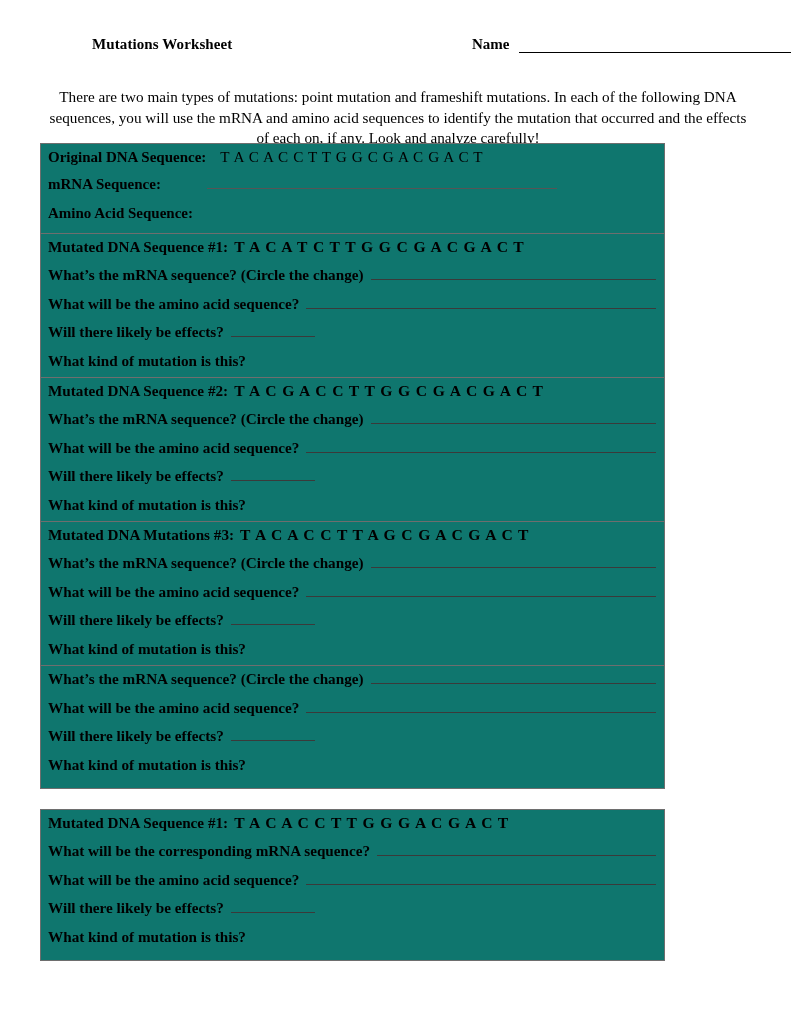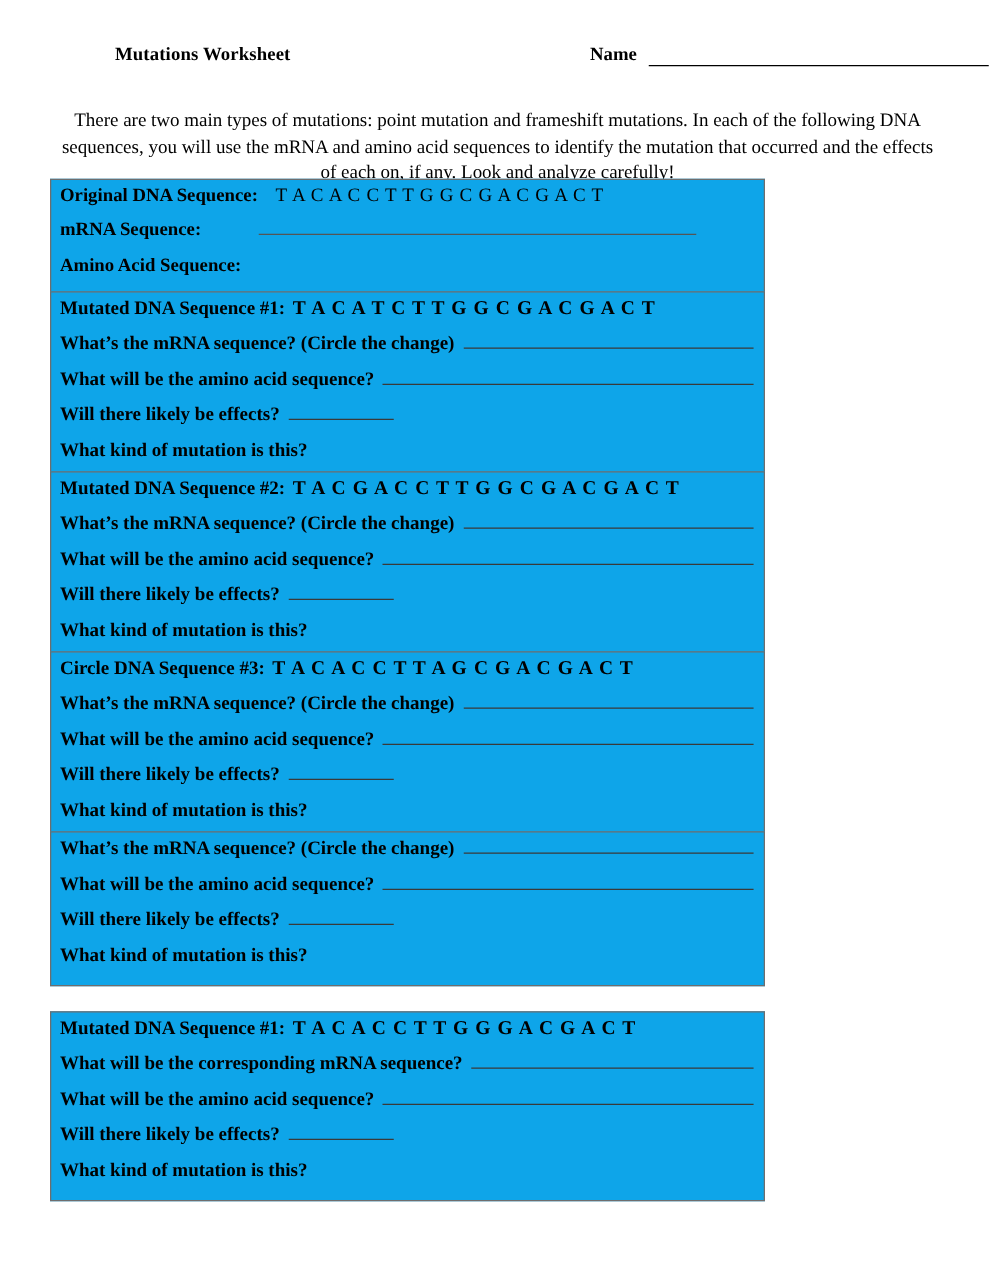--- a/index.html
+++ b/index.html
@@ -72,24 +72,24 @@
     width: 704px;
     font-size: 15.2px;
     line-height: 20.4px;
     text-align: center;
   }
 
   
   .box {
     position: absolute;
     left: 40px;
-    width: 572px;
+    width: 625px;
     box-sizing: border-box;
     border: 1px solid #6e6e6e;
-    background: #0ea5e9;
+    background: #0f766e;
   }
   .box-inner {
     padding: 4px 8px 4px 7px;
   }
   .line {
     display: flex;
     align-items: baseline;
     font-size: 15.2px;
     height: 28.6px;
     white-space: nowrap;
@@ -209,21 +209,21 @@
       </div>
       <div class="line">
         <span class="lbl-plain">What kind of mutation is this?</span>
       </div>
     </div>
   </div>
 
   <div class="box" style="top:521px;">
     <div class="box-inner">
       <div class="line first">
-        <span class="lbl-plain">Circle DNA Sequence #3:</span>
+        <span class="lbl-plain">Mutated DNA Mutations #3:</span>
         <span class="seq-bold">T A C A C C T T A G C G A C G A C T</span>
       </div>
       <div class="line">
         <span class="lbl-plain">What’s the mRNA sequence? (Circle the change)</span>
         <span class="rule fill"></span>
       </div>
       <div class="line">
         <span class="lbl-plain">What will be the amino acid sequence?</span>
         <span class="rule fill"></span>
       </div>

